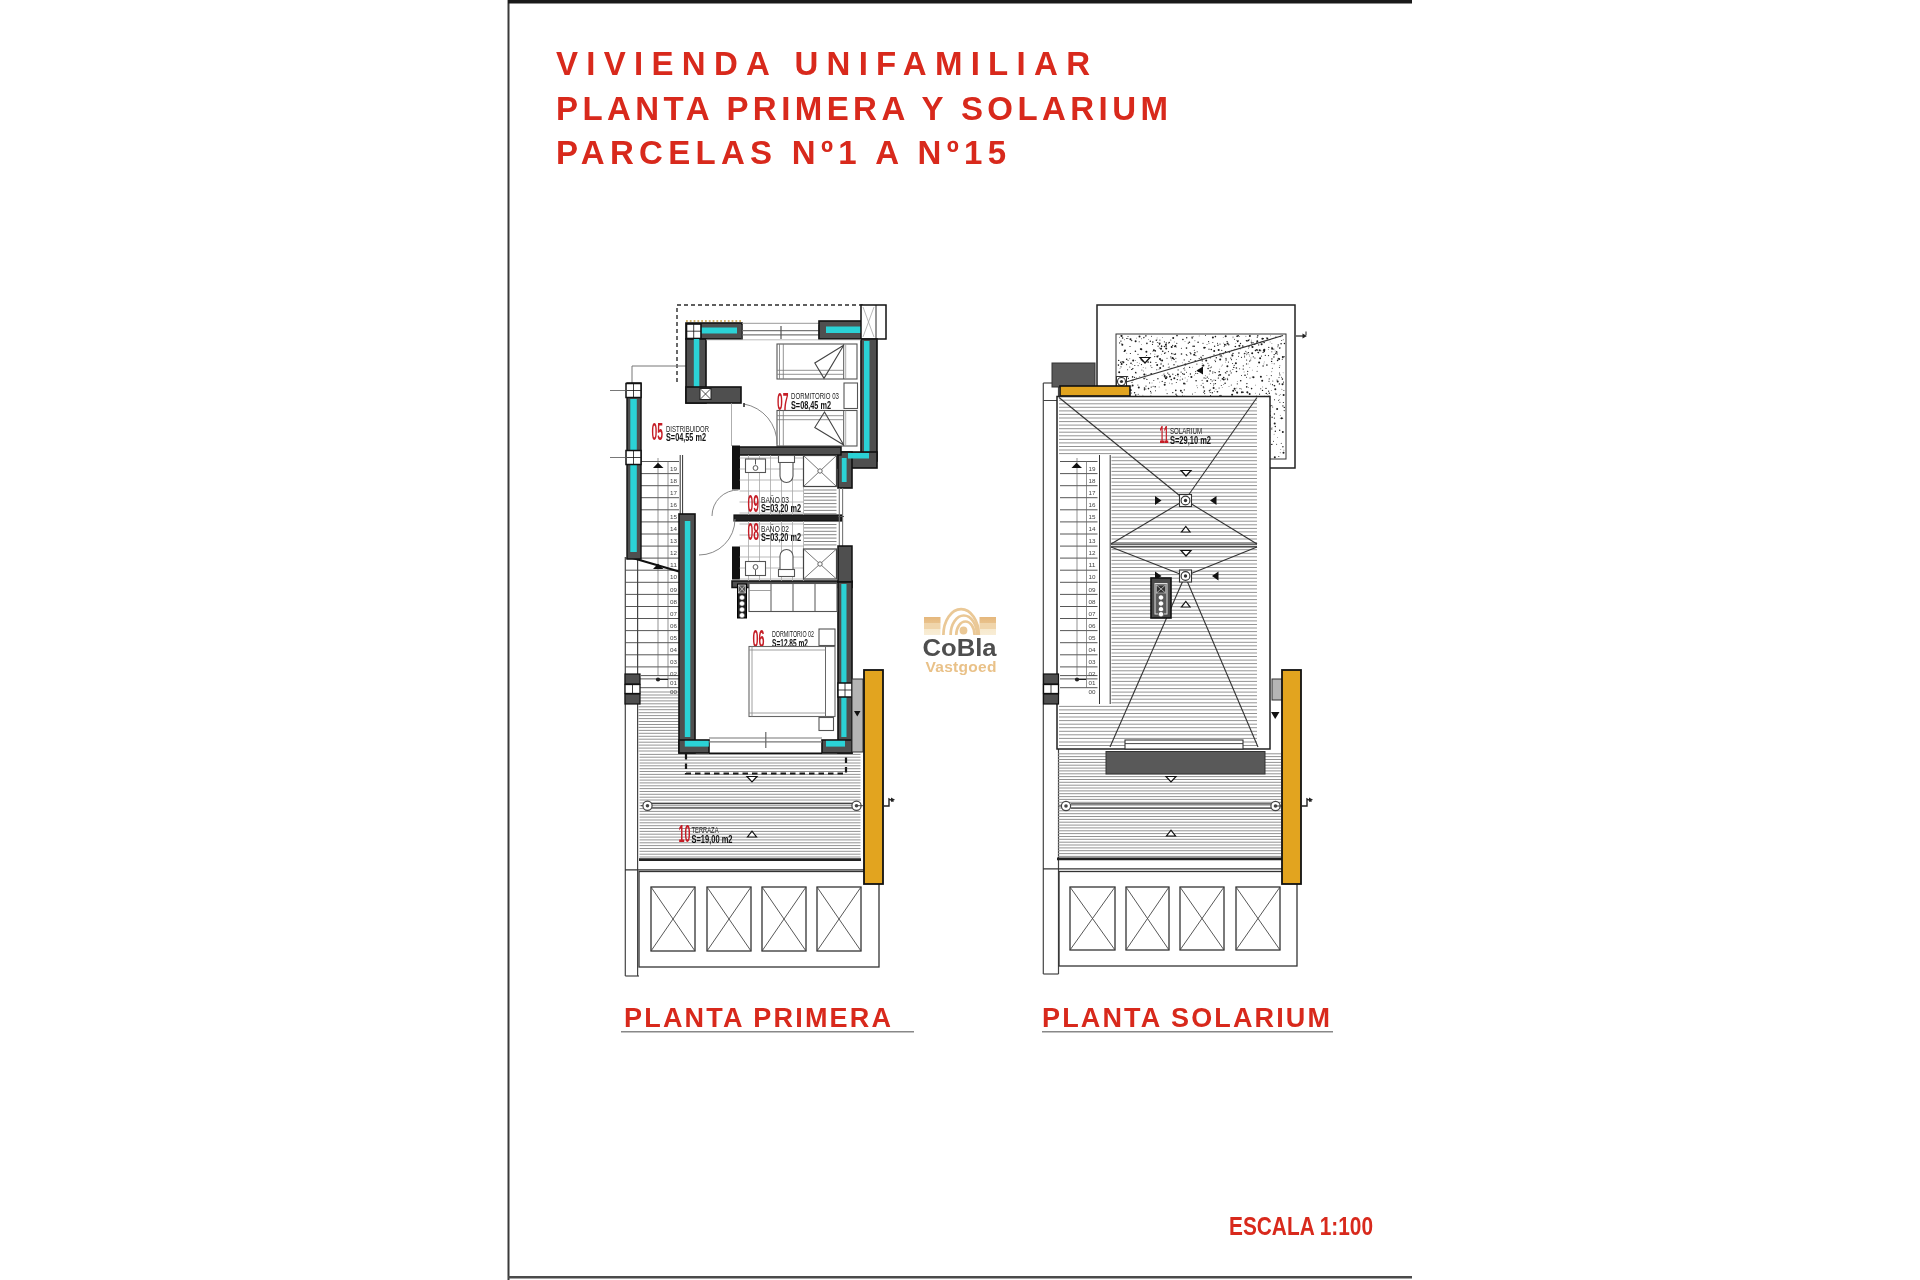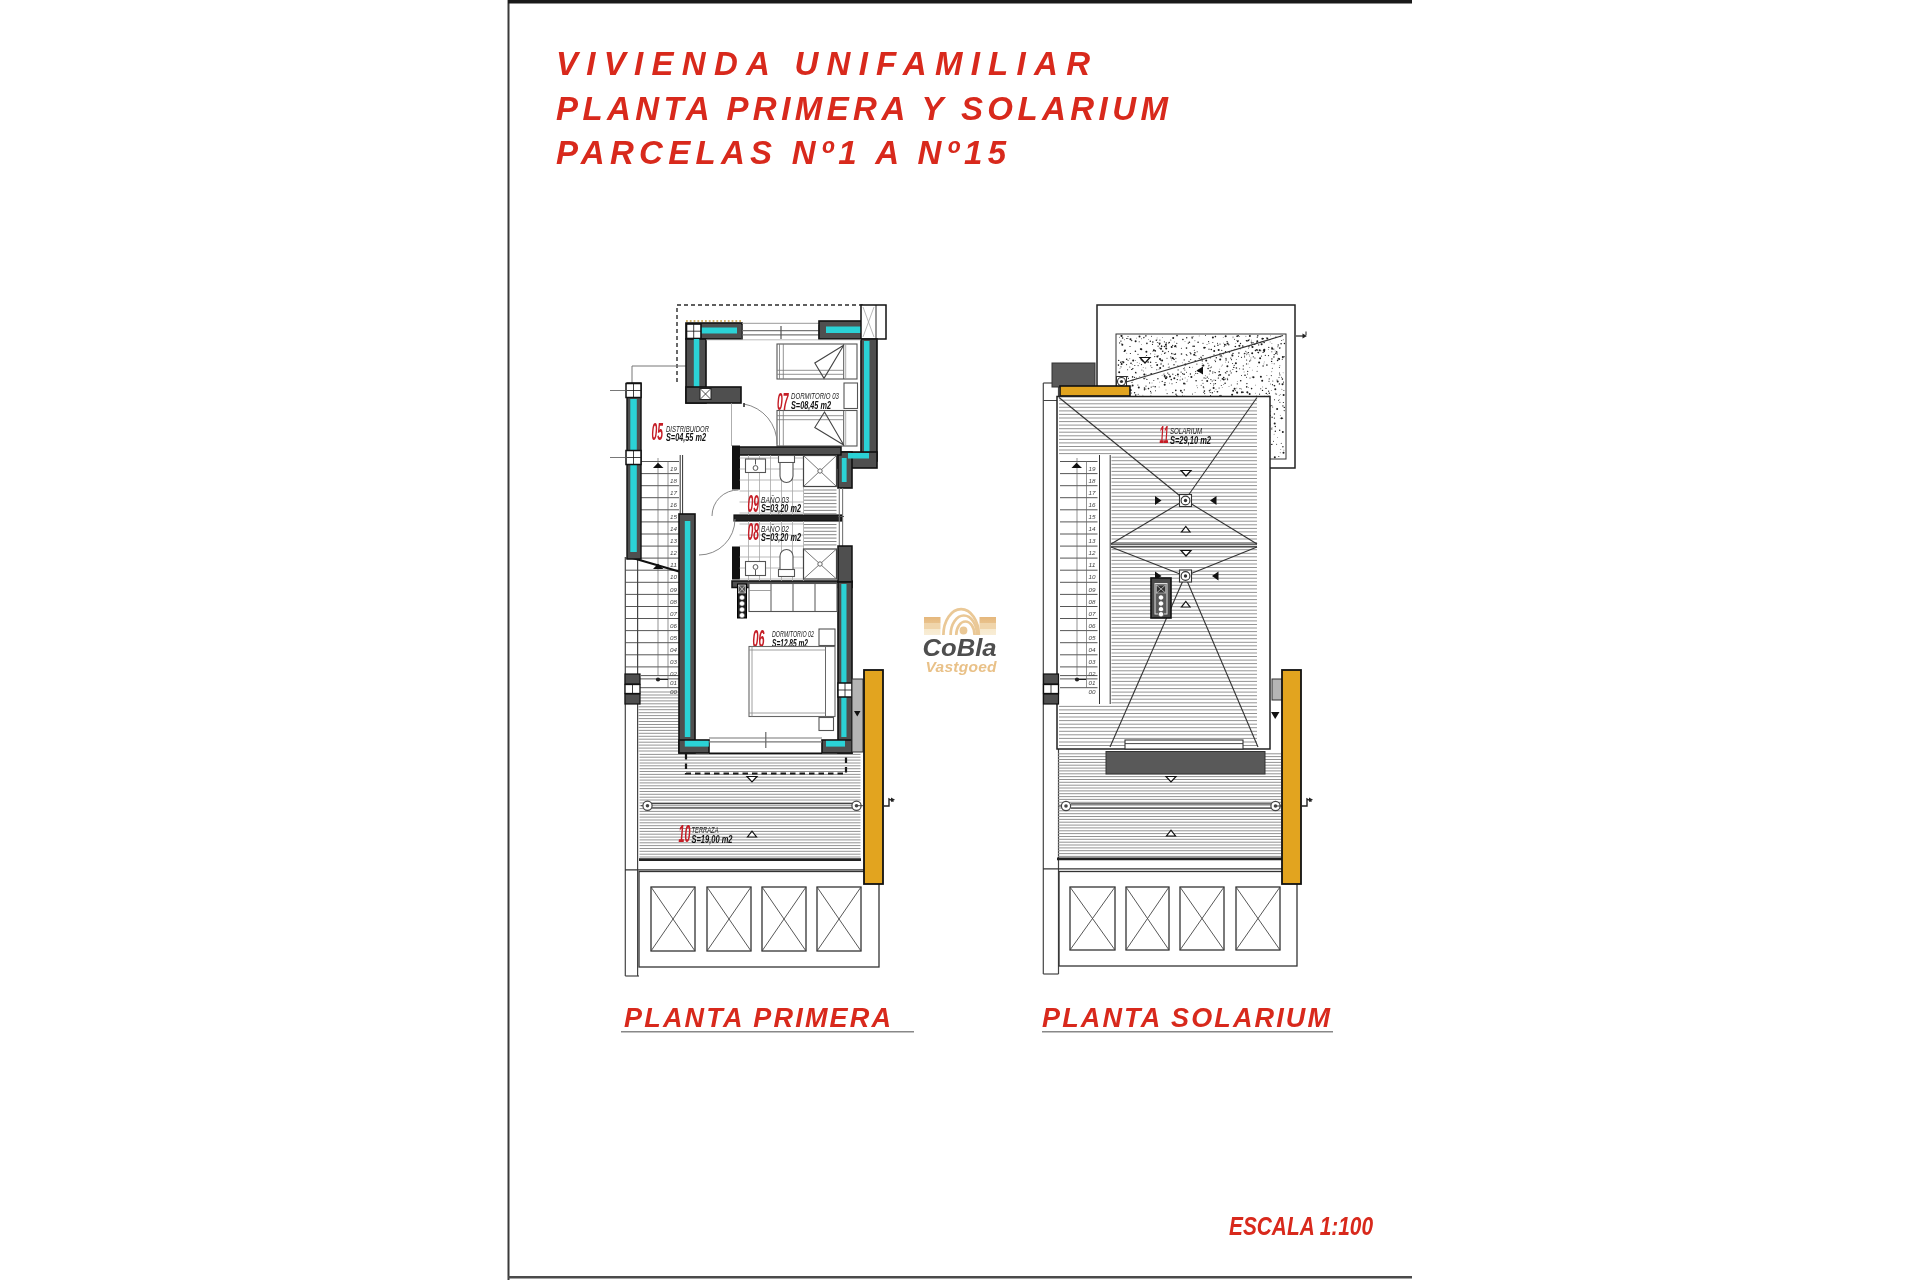--- a/index.html
+++ b/index.html
@@ -1,16 +1,16 @@
 <!DOCTYPE html>
 <html><head>
 <meta charset="utf-8">
 <style>
   html,body { margin:0; padding:0; background:#fff; }
-  #page { position:relative; width:1548px; height:1280px; background:#fff; overflow:hidden;font-style:italic; }
+  #page { position:relative; width:1548px; height:1280px; background:#fff; overflow:hidden; }
   svg { position:absolute; left:0; top:0; }
   text { font-family:"Liberation Sans", sans-serif; }
 </style>
 </head>
 <body>
 <div id="page">
 <svg width="1920" height="1280" viewBox="0 0 1920 1280">
 <defs>
 <linearGradient id="bandgrad" x1="0" y1="0" x2="0" y2="1">
 <stop offset="0" stop-color="#e5b77c"></stop>

